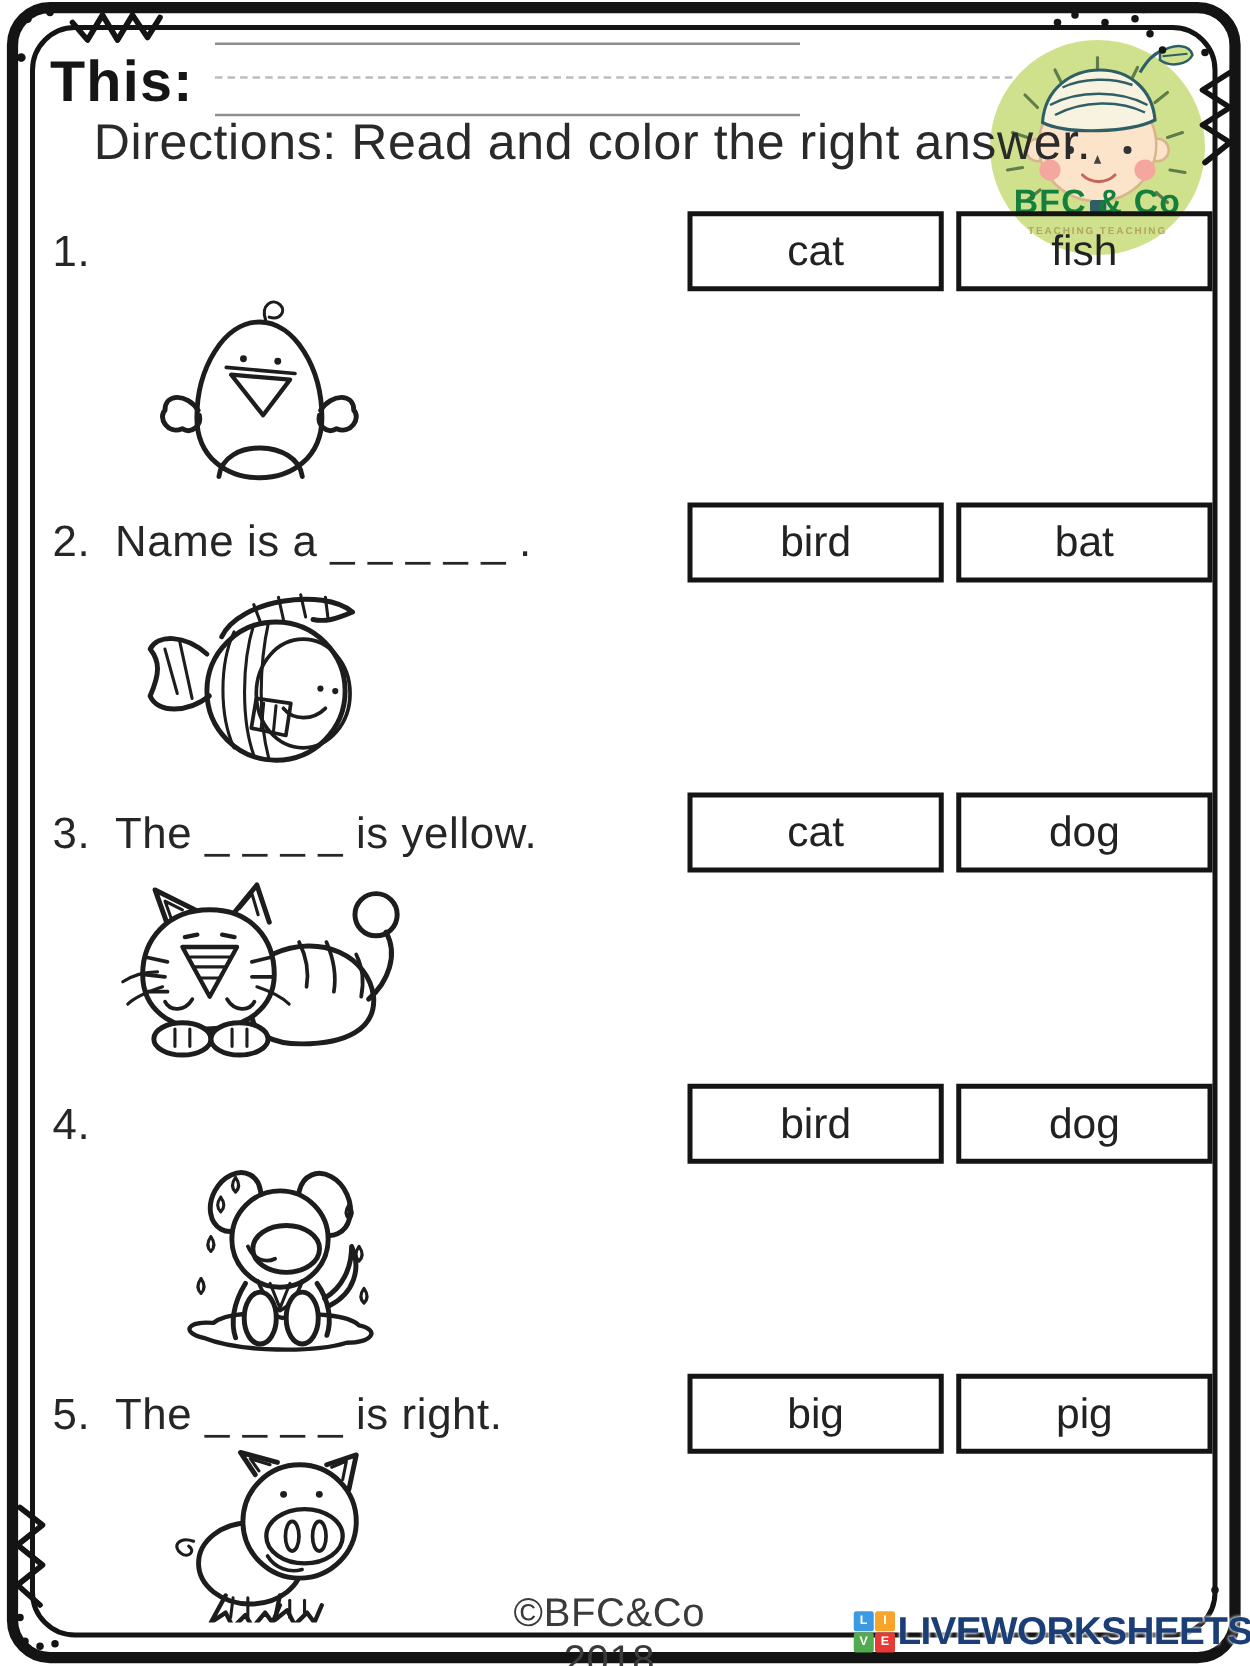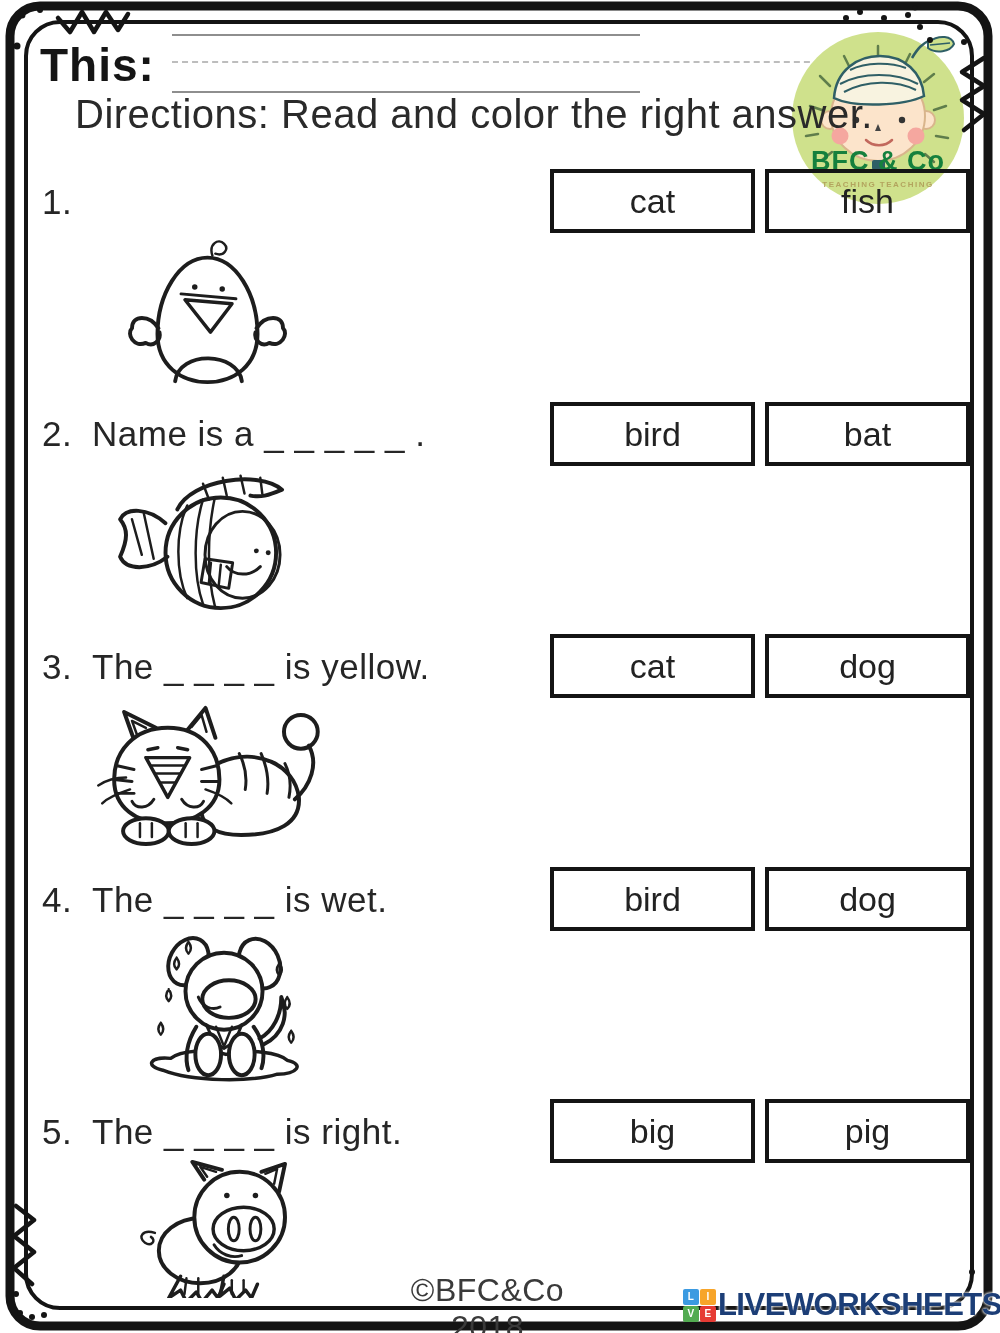--- a/index.html
+++ b/index.html
@@ -251,21 +251,20 @@
           <path d="M62 122 L62 136" stroke-width="2.5"></path>
           <path d="M96 122 L96 136" stroke-width="2.5"></path>
           <path d="M108 122 L108 136" stroke-width="2.5"></path>
         </g>
       </svg>
     </div>
 
     <div>
       <div class="q-text" style="top:880px">
         <span class="q-num">4.</span>
-        <span>The _ _ _ _ is wet.</span>
       </div>
       <div class="opt" style="top:867px;left:550px">bird</div>
       <div class="opt" style="top:867px;left:765px">dog</div>
       <svg class="illus" style="left:133px;top:928px" width="183" height="160" viewBox="0 0 185 162">
         <g class="ink" stroke-width="4">
           <path d="M30 144 C12 140 16 130 38 132 C48 124 76 122 94 128 C118 122 148 126 156 134 C174 138 166 148 146 148 C120 156 60 156 30 144 Z" stroke-width="3.5"></path>
           <path d="M132 118 C152 108 158 88 150 70 C150 88 142 104 128 112"></path>
           <ellipse cx="56" cy="34" rx="19" ry="25" transform="rotate(28 56 34)"></ellipse>
           <ellipse cx="128" cy="36" rx="20" ry="26" transform="rotate(-24 128 36)"></ellipse>
           <circle cx="92" cy="64" r="39" fill="#fff"></circle>

